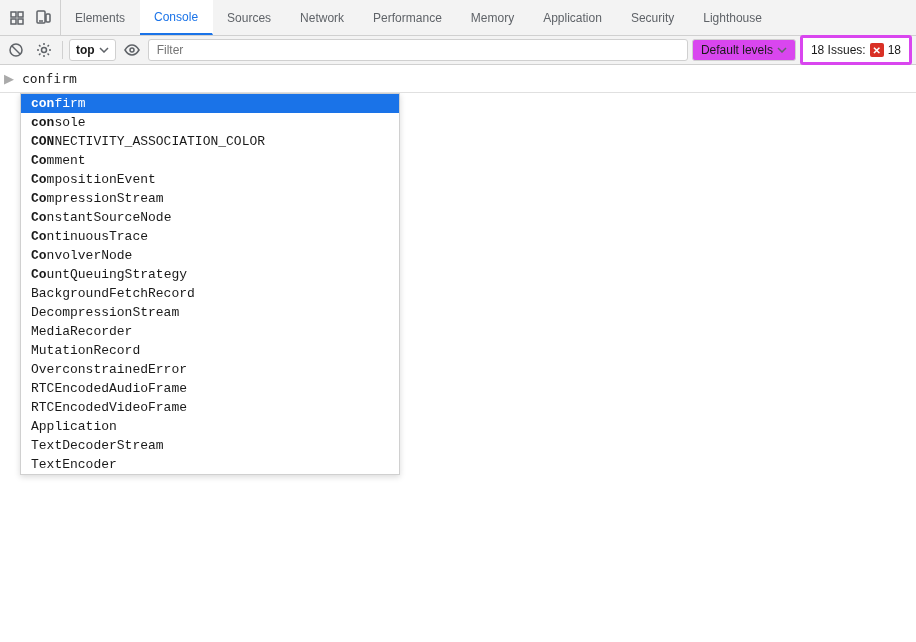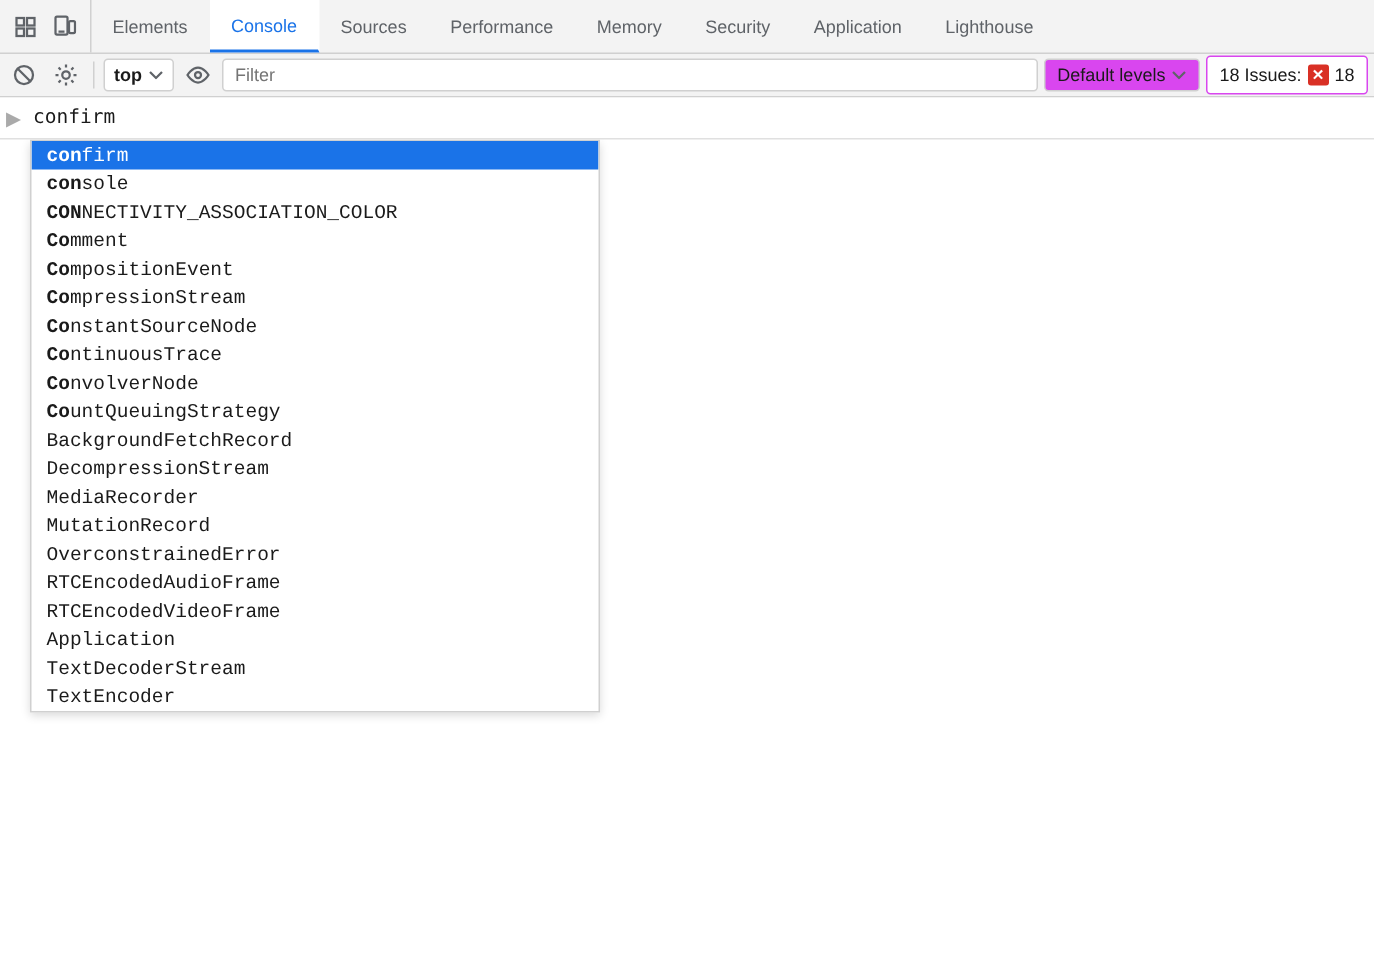--- a/index.html
+++ b/index.html
@@ -123,21 +123,21 @@
       font-size: 12px;
       gap: 4px;
       color: #1a1a1a;
       white-space: nowrap;
     }
     .issues-badge {
       display: flex;
       align-items: center;
       height: 22px;
       padding: 12px 8px;
-      border: 1px solid #d946ef;
+      border: 3px solid #d946ef;
       border-radius: 3px;
       background: white;
       cursor: pointer;
       font-size: 12px;
       gap: 4px;
       color: #1a1a1a;
       white-space: nowrap;
     }
     .issues-error-icon {
       width: 14px;
@@ -232,31 +232,34 @@
   </div>
   <div id="tab-elements" class="tab">
     <span>Elements</span>
   </div>
   <div id="tab-console" class="tab active">
     <span>Console</span>
   </div>
   <div id="tab-sources" class="tab">
     <span>Sources</span>
   </div>
+  <div id="tab-network" class="tab">
+    <span>Network</span>
+  </div>
   <div id="tab-performance" class="tab">
     <span>Performance</span>
   </div>
   <div id="tab-memory" class="tab">
     <span>Memory</span>
   </div>
+  <div id="tab-application" class="tab">
+    <span>Application</span>
+  </div>
   <div id="tab-security" class="tab">
     <span>Security</span>
-  </div>
-  <div id="tab-application" class="tab">
-    <span>Application</span>
   </div>
   <div id="tab-lighthouse" class="tab">
     <span>Lighthouse</span>
   </div>
 </div>
 
 <div class="toolbar">
   <button class="toolbar-btn" title="Clear console">
     <svg width="16" height="16" viewBox="0 0 16 16" fill="none">
       <circle cx="8" cy="8" r="6" stroke="#5f6368" stroke-width="1.5" fill="none"></circle>

